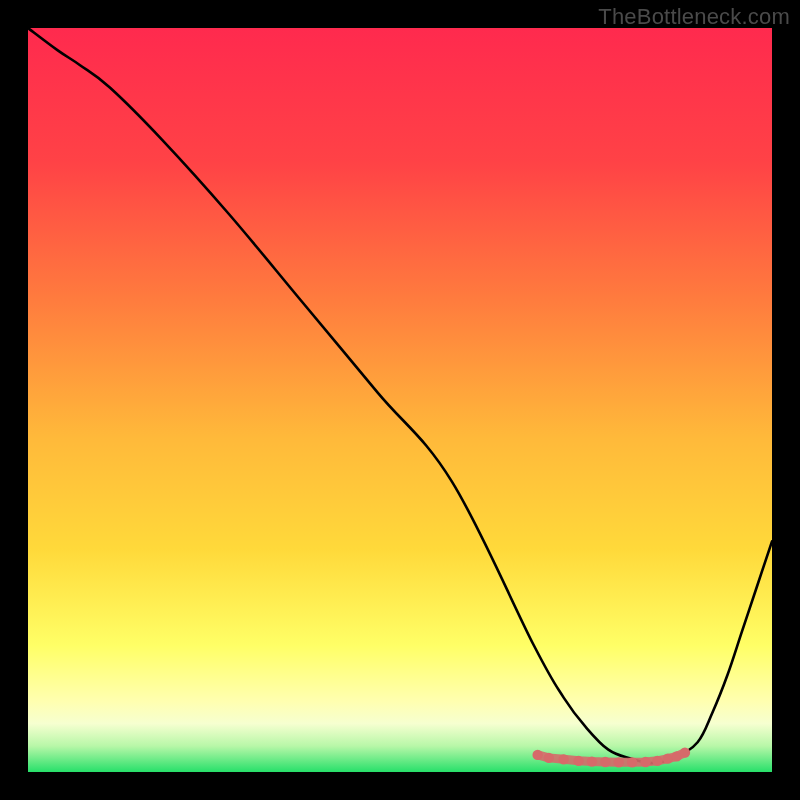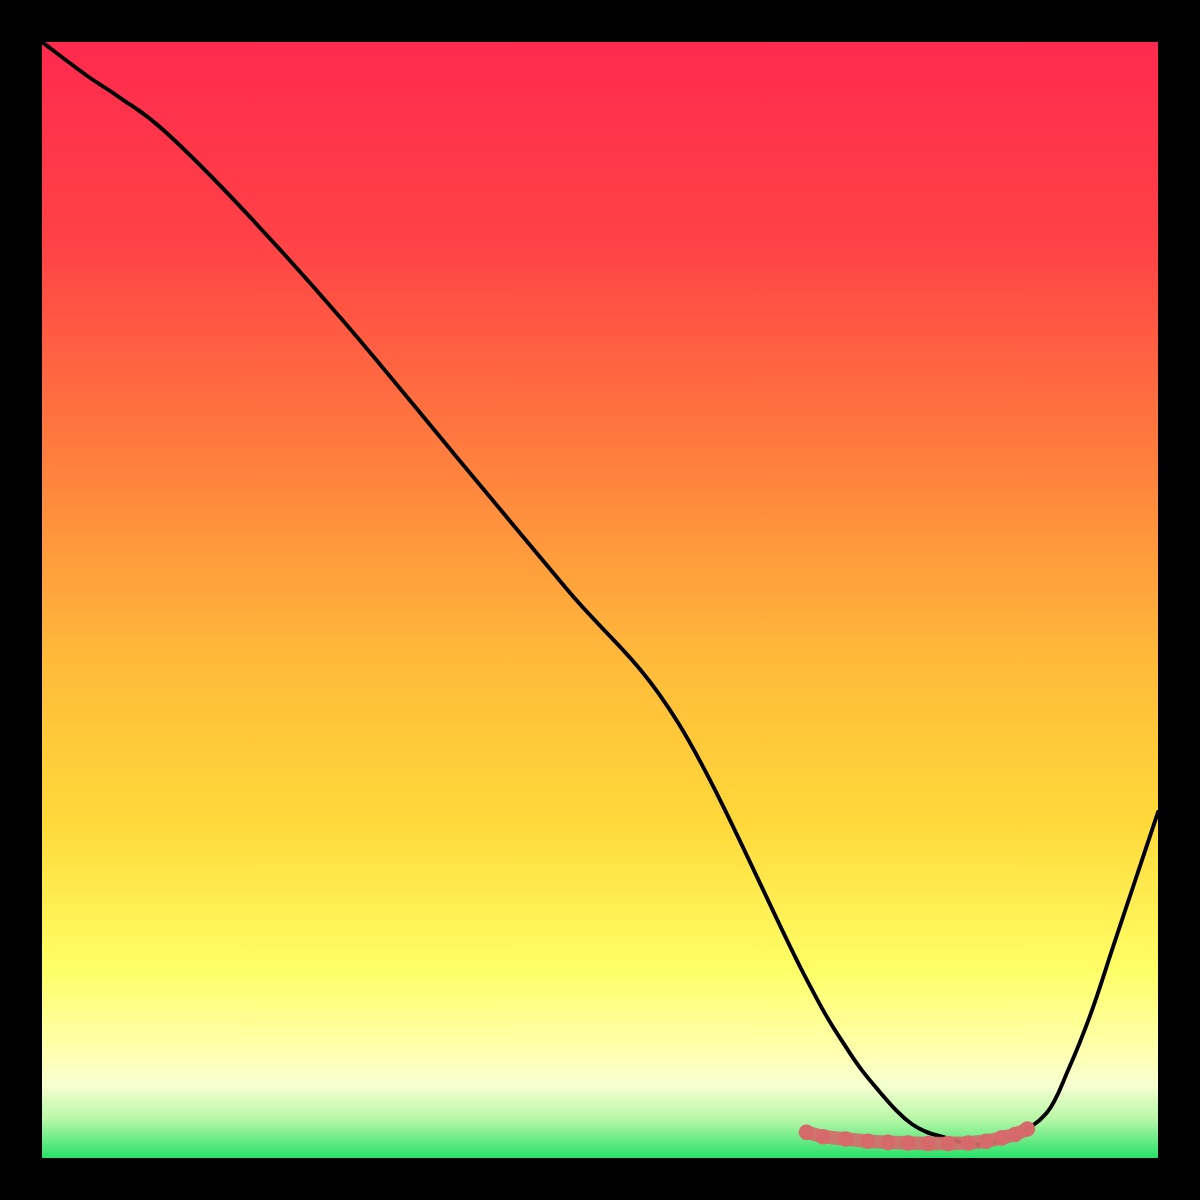--- a/index.html
+++ b/index.html
@@ -35,20 +35,21 @@
     height: 744px;
   }
   svg {
     display: block;
   }
 </style>
 </head>
 <body>
 
 <div class="frame">
+  <div class="watermark">TheBottleneck.com</div>
   <div class="plot-area">
     <svg id="chart-svg" width="744" height="744" viewBox="0 0 744 744" preserveAspectRatio="none">
         <defs>
           <linearGradient id="bg-grad" x1="0" y1="0" x2="0" y2="1">
             <stop offset="0.0%" stop-color="#ff2a4e"></stop>
             <stop offset="18.0%" stop-color="#ff4246"></stop>
             <stop offset="36.0%" stop-color="#ff7a3e"></stop>
             <stop offset="55.0%" stop-color="#ffb93a"></stop>
             <stop offset="70.0%" stop-color="#ffd93a"></stop>
             <stop offset="83.0%" stop-color="#ffff66"></stop>

